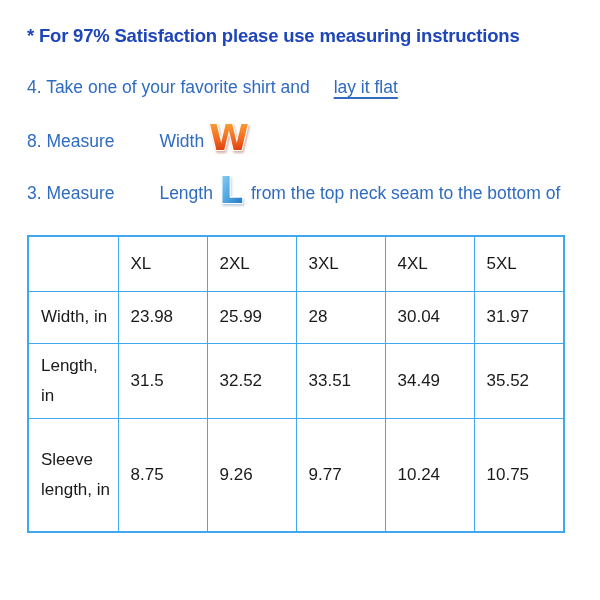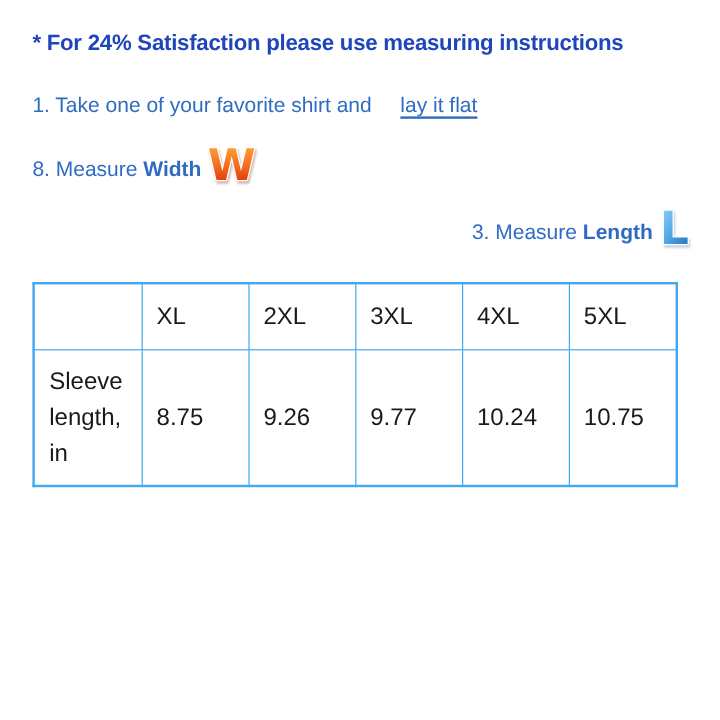--- a/index.html
+++ b/index.html
@@ -26,22 +26,22 @@
   .heading span { display: block; }
   .step {
     margin: 0;
     font-size: 17.5px;
     line-height: 32px;
     color: var(--body_text);
     white-space: nowrap;
   }
   .step-1 { margin-top: 15px; }
   .step-2 { margin-top: 10px; }
-  .step-3 { margin-top: 6px; text-align: right; }
-  .step b { font-weight: bold; }
+  .step-3 { margin-top: 6px; }
+  .step b { font-weight: normal; margin-left: 40px; }
   .underlined {
     text-decoration: underline;
     text-decoration-thickness: 2px;
     text-underline-offset: 4px;
     padding-left: 19px;
   }
   .letter-icon {
     display: inline-block;
     vertical-align: -12px;
     margin: 0 7px 0 5px;
@@ -65,41 +65,41 @@
     width: 536px;
     table-layout: fixed;
     border: 2px solid var(--table_border);
   }
   .size-table td, .size-table th {
     border: 1px solid var(--table_border);
     padding: 4px 6px 4px 12px;
     text-align: left;
     vertical-align: middle;
     font-weight: normal;
-    font-size: 20px;
+    font-size: 17px;
     line-height: 30px;
     color: var(--table_text);
     overflow: hidden;
   }
   tr.row-header  { height: 55px; }
   tr.row-width   { height: 52px; }
   tr.row-length  { height: 75px; }
   tr.row-sleeve  { height: 114px; }
 </style>
 </head>
 <body>
 
 <div class="content">
 
   <h1 class="heading">
-    <span>* For 24% Satisfaction please use measuring instructions</span>
+    <span>* For 97% Satisfaction please use measuring instructions</span>
   </h1>
 
   <p class="step step-1">
-    <span>1. Take one of your favorite shirt and </span><span class="underlined">lay it flat</span>
+    <span>4. Take one of your favorite shirt and </span><span class="underlined">lay it flat</span>
   </p>
 
   <p class="step step-2">
     <span>8. Measure </span><b>Width</b><svg class="letter-icon w-icon" width="40" height="46" viewBox="0 0 42 46">
       <defs>
         <linearGradient id="gw" x1="0" y1="0" x2="0" y2="1">
           <stop class="gw1" offset="0"></stop>
           <stop class="gw2" offset="0.55"></stop>
           <stop class="gw3" offset="1"></stop>
         </linearGradient>
@@ -111,41 +111,57 @@
   <p class="step step-3">
     <span>3. Measure </span><b>Length</b><svg class="letter-icon l-icon" width="26" height="46" viewBox="0 0 26 46">
       <defs>
         <linearGradient id="gl" x1="0" y1="0" x2="0.9" y2="1">
           <stop class="gl1" offset="0"></stop>
           <stop class="gl2" offset="0.5"></stop>
           <stop class="gl3" offset="1"></stop>
         </linearGradient>
       </defs>
       <text x="13" y="38" text-anchor="middle" font-size="38" fill="url(#gl)" stroke="#ffffff" stroke-width="2.2" paint-order="stroke" stroke-linejoin="round">L</text>
-    </svg>
+    </svg><span>from the top neck seam to the bottom of</span>
   </p>
 
   <table class="size-table">
     <colgroup>
       <col style="width:90px">
         <col style="width:89px">
         <col style="width:89px">
       <col style="width:89px">
         <col style="width:89px">
         <col style="width:90px">
     </colgroup>
     <tbody>
       <tr class="row-header">
         <th></th>
         <th>XL</th>
         <th>2XL</th>
         <th>3XL</th>
         <th>4XL</th>
         <th>5XL</th>
       </tr>
+      <tr class="row-width">
+        <td>Width, in</td>
+        <td>23.98</td>
+        <td>25.99</td>
+        <td>28</td>
+        <td>30.04</td>
+        <td>31.97</td>
+      </tr>
+      <tr class="row-length">
+        <td>Length, in</td>
+        <td>31.5</td>
+        <td>32.52</td>
+        <td>33.51</td>
+        <td>34.49</td>
+        <td>35.52</td>
+      </tr>
       <tr class="row-sleeve">
         <td>Sleeve length, in</td>
         <td>8.75</td>
         <td>9.26</td>
         <td>9.77</td>
         <td>10.24</td>
         <td>10.75</td>
       </tr>
     </tbody>
   </table>

